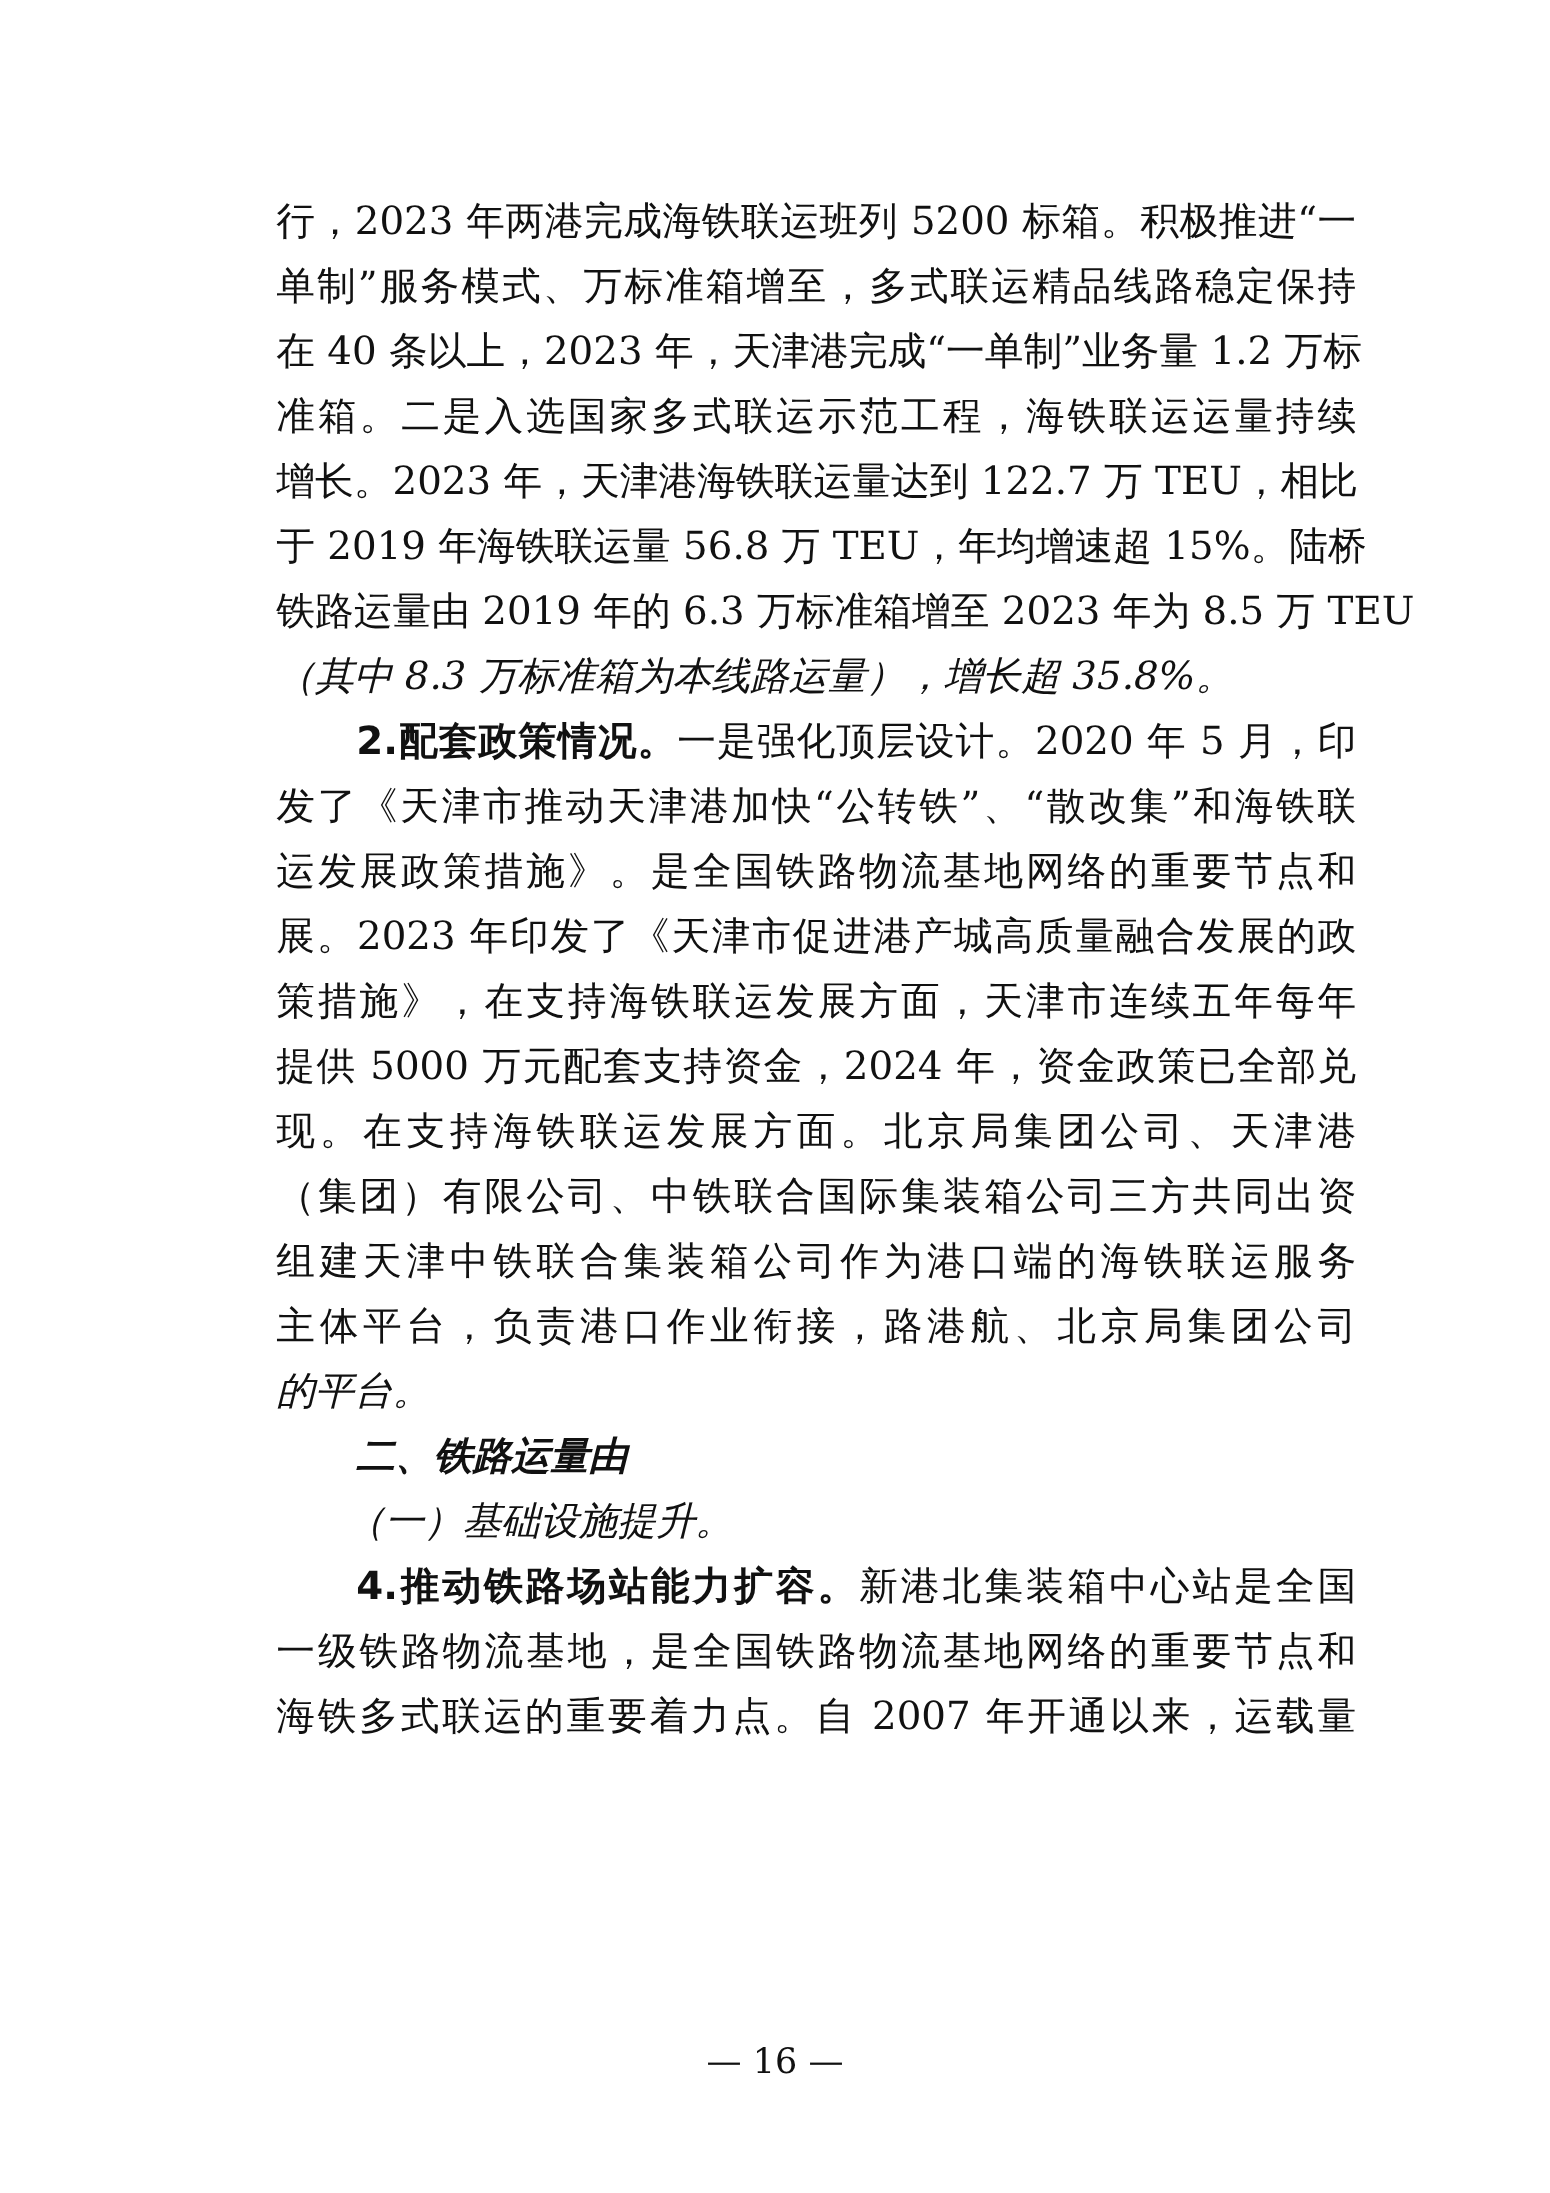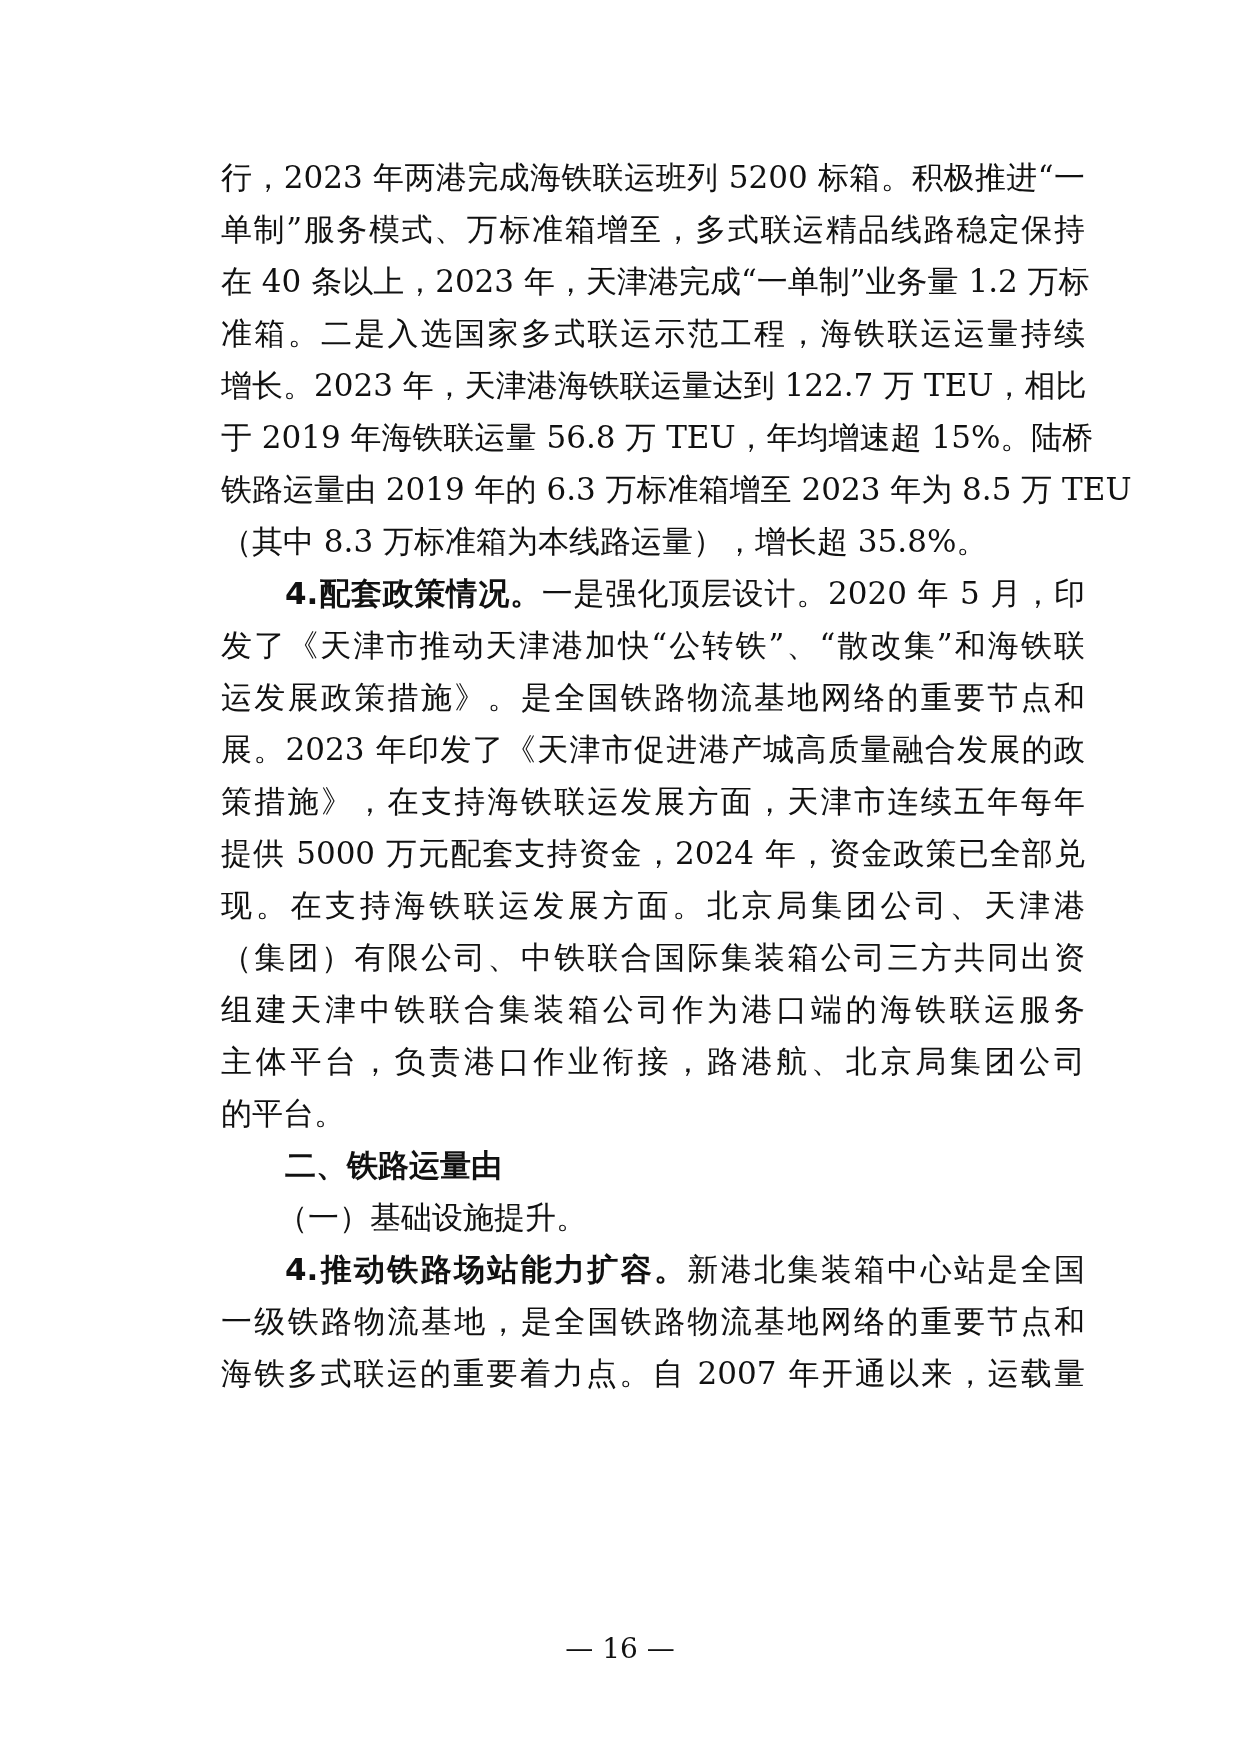--- a/index.html
+++ b/index.html
@@ -1,40 +1,40 @@
 <!DOCTYPE html>
 <html><head>
 <meta charset="utf-8">
 <style>
   html, body { margin:0; padding:0; background:#ffffff; }
   body { width:1240px; height:1754px; position:relative; overflow:hidden;
          font-family: "DejaVu Serif", "Liberation Serif", serif; color:#111111; }
   .page { position:absolute; left:188px; top:148px; width:864px; }
   .line { position:absolute; left:12px; width:864px; height:58px; font-size:31px; line-height:58px;
           white-space:nowrap; text-align:justify; text-align-last:justify; letter-spacing:0px;margin-left:21px; }
-  .line.last { text-align-last:left; }
+  .line.last { text-align-last:left;font-style:italic; }
   .indent { padding-left:64px; box-sizing:border-box; }
   .bold { font-weight:bold; font-family: "DejaVu Sans", "Liberation Sans", sans-serif; }
   .heading { font-weight:bold; font-family: "DejaVu Sans", "Liberation Sans", sans-serif; }
   .footer { position:absolute; left:0; width:1240px; top:1632px; text-align:center; font-size:28px; }
 </style>
 </head>
 <body>
 
 <div class="page">
   <div class="line" style="top:0px">行，2023 年两港完成海铁联运班列 5200 标箱。积极推进“一</div>
   <div class="line" style="top:52px">单制”服务模式、万标准箱增至，多式联运精品线路稳定保持</div>
   <div class="line" style="top:104px">在 40 条以上，2023 年，天津港完成“一单制”业务量 1.2 万标</div>
   <div class="line" style="top:156px">准箱。二是入选国家多式联运示范工程，海铁联运运量持续</div>
   <div class="line" style="top:208px">增长。2023 年，天津港海铁联运量达到 122.7 万 TEU，相比</div>
   <div class="line" style="top:260px">于 2019 年海铁联运量 56.8 万 TEU，年均增速超 15%。陆桥</div>
   <div class="line" style="top:312px">铁路运量由 2019 年的 6.3 万标准箱增至 2023 年为 8.5 万 TEU</div>
   <div class="line last" style="top:364px">（其中 8.3 万标准箱为本线路运量），增长超 35.8%。</div>
 
-  <div class="line indent" style="top:416px"><span class="bold">4.配套政策情况。</span><span>一是强化顶层设计。2020 年 5 月，印</span></div>
+  <div class="line indent" style="top:416px"><span class="bold">2.配套政策情况。</span><span>一是强化顶层设计。2020 年 5 月，印</span></div>
   <div class="line" style="top:468px">发了《天津市推动天津港加快“公转铁”、“散改集”和海铁联</div>
   <div class="line" style="top:520px">运发展政策措施》。是全国铁路物流基地网络的重要节点和</div>
   <div class="line" style="top:572px">展。2023 年印发了《天津市促进港产城高质量融合发展的政</div>
   <div class="line" style="top:624px">策措施》，在支持海铁联运发展方面，天津市连续五年每年</div>
   <div class="line" style="top:676px">提供 5000 万元配套支持资金，2024 年，资金政策已全部兑</div>
   <div class="line" style="top:728px">现。在支持海铁联运发展方面。北京局集团公司、天津港</div>
   <div class="line" style="top:780px">（集团）有限公司、中铁联合国际集装箱公司三方共同出资</div>
   <div class="line" style="top:832px">组建天津中铁联合集装箱公司作为港口端的海铁联运服务</div>
   <div class="line" style="top:884px">主体平台，负责港口作业衔接，路港航、北京局集团公司</div>
   <div class="line last" style="top:936px">的平台。</div>

